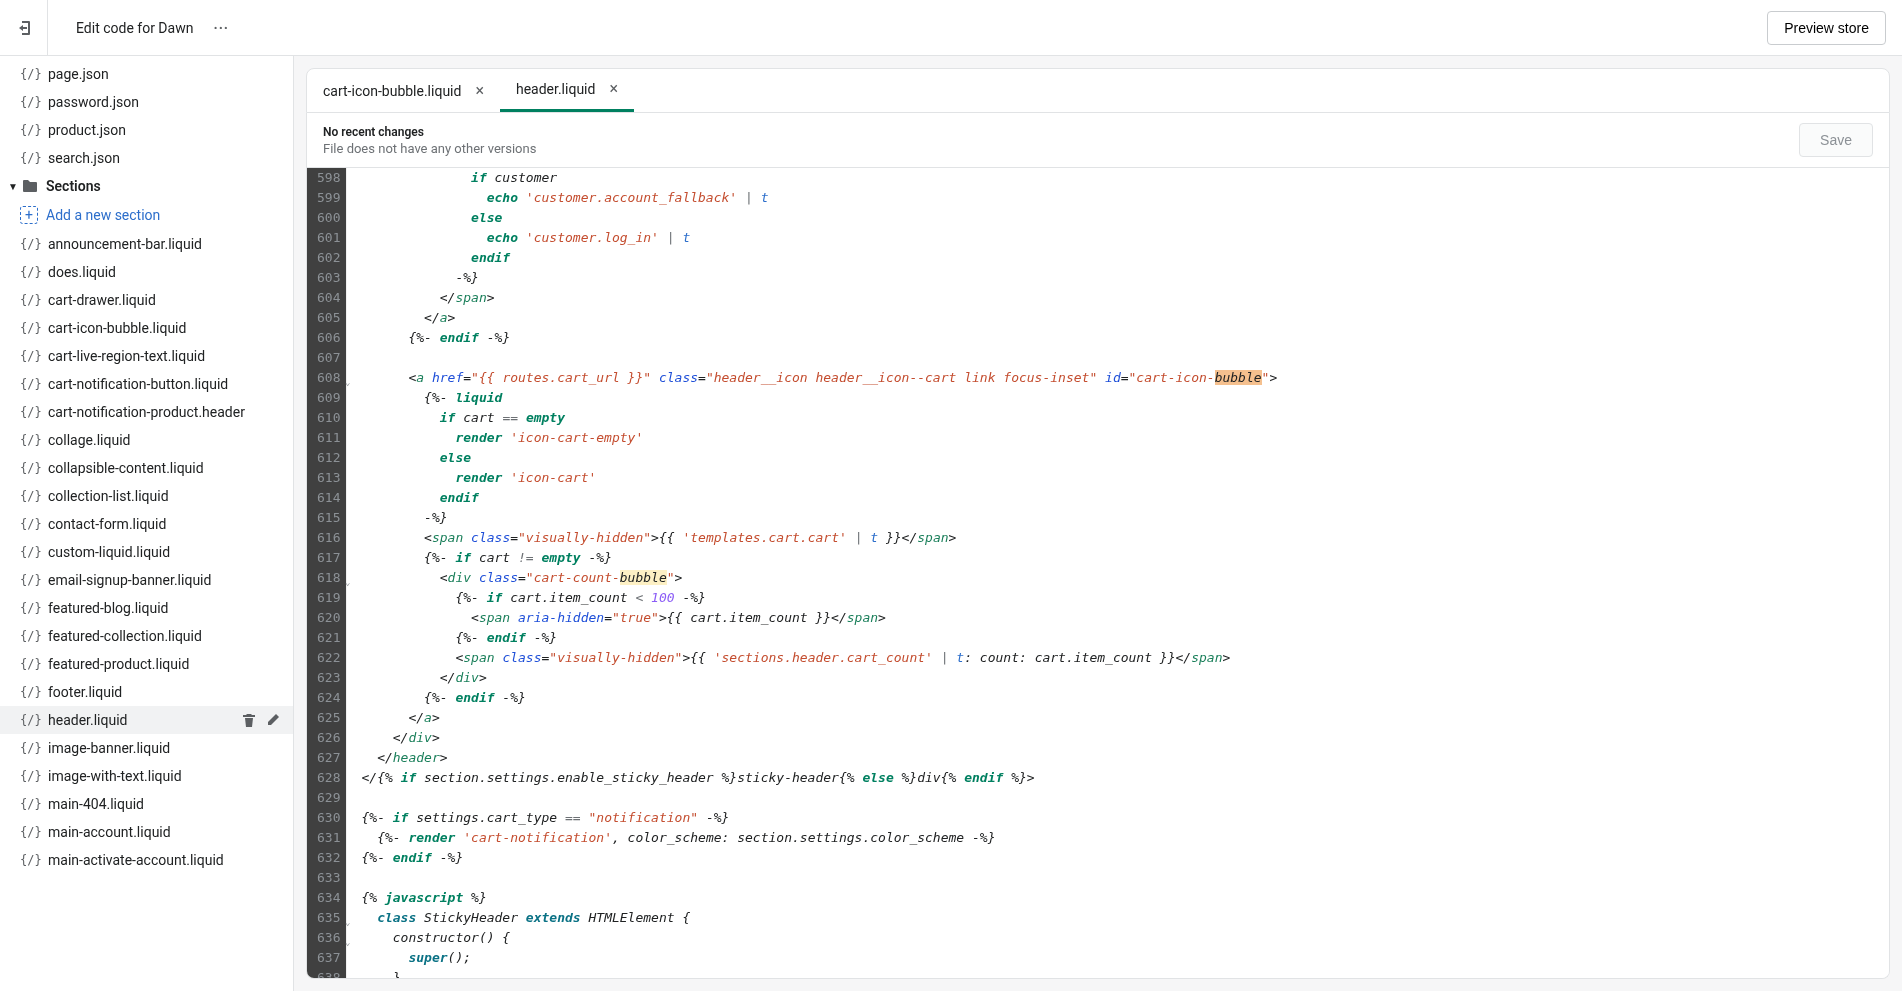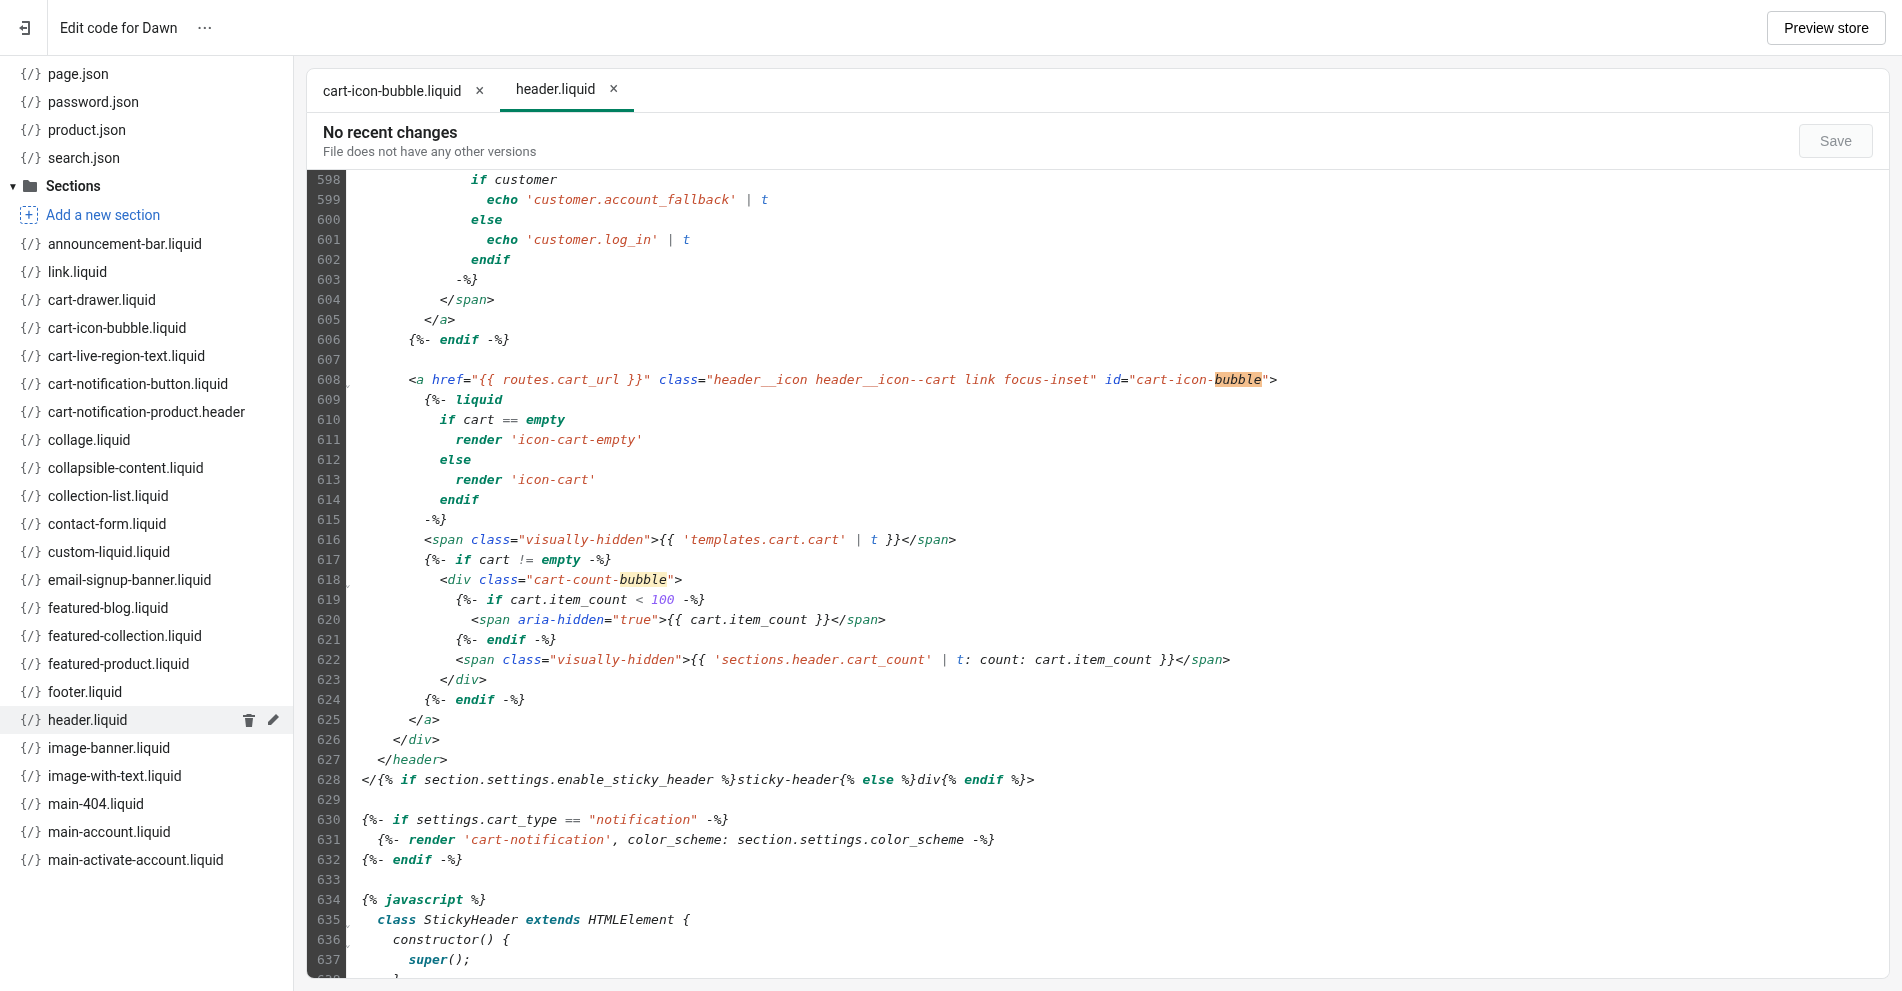--- a/index.html
+++ b/index.html
@@ -2,21 +2,21 @@
 <html><head>
 <meta charset="utf-8">
 <style>
 * { box-sizing: border-box; margin: 0; padding: 0; }
 body { font-family: -apple-system, BlinkMacSystemFont, "Segoe UI", Roboto, sans-serif; font-size: 14px; color: #202223; background: #fff; overflow: hidden; }
 .app { display: flex; flex-direction: column; height: 100vh; }
 .topbar { display: flex; align-items: center; height: 56px; border-bottom: 1px solid #e1e3e5; padding: 0 16px 0 0; }
 .topbar-left { display: flex; align-items: center; }
 .back-btn { width: 48px; height: 56px; display: flex; align-items: center; justify-content: center; border-right: 1px solid #e1e3e5; cursor: pointer; }
 .back-btn svg { width: 20px; height: 20px; fill: #5c5f62; }
-.page-title { margin-left: 12px; font-size: 14px; color: #202223; }
+.page-title { margin-left: 28px; font-size: 14px; color: #202223; }
 .more-btn { margin-left: 16px; padding: 4px; cursor: pointer; color: #5c5f62; letter-spacing: 1px; font-weight: bold; }
 .topbar-right { margin-left: auto; }
 .preview-btn { padding: 8px 16px; border: 1px solid #c9cccf; border-radius: 4px; background: #fff; cursor: pointer; font-size: 14px; }
 .main { display: flex; flex: 1; overflow: hidden; }
 .sidebar { width: 294px; border-right: 1px solid #e1e3e5; overflow-y: auto; padding-top: 4px; }
 .file-item { display: flex; align-items: center; padding: 6px 12px 6px 20px; cursor: pointer; font-size: 14px; color: #202223; }
 .file-item.active { background: #f1f2f3; }
 .file-icon { width: 20px; margin-right: 8px; color: #5c5f62; font-size: 12px; font-family: monospace; }
 .folder-item { display: flex; align-items: center; padding: 6px 12px 6px 8px; cursor: pointer; font-weight: 600; }
 .folder-caret { width: 12px; font-size: 10px; margin-right: 2px; }
@@ -25,21 +25,21 @@
 .add-section-icon { width: 18px; height: 18px; border: 1.5px dashed #2c6ecb; border-radius: 3px; margin-right: 8px; display: flex; align-items: center; justify-content: center; font-size: 14px; line-height: 1; }
 .file-actions { margin-left: auto; display: none; gap: 8px; }
 .file-item.active .file-actions { display: flex; }
 .file-action-icon { width: 16px; height: 16px; cursor: pointer; }
 .editor-area { flex: 1; display: flex; flex-direction: column; background: #f6f6f7; padding: 0 12px 12px 12px; overflow: hidden; }
 .tabs { display: flex; background: #fff; border: 1px solid #e1e3e5; border-radius: 8px 8px 0 0; margin-top: 12px; }
 .tab { display: flex; align-items: center; padding: 12px 16px; cursor: pointer; font-size: 14px; position: relative; gap: 14px; }
 .tab.active { border-bottom: 3px solid #008060; }
 .tab-close { font-size: 16px; color: #5c5f62; cursor: pointer; line-height: 1; }
 .status-bar { display: flex; align-items: center; background: #fff; border: 1px solid #e1e3e5; border-top: none; padding: 10px 16px; }
-.status-title { font-weight: 600; font-size: 16px; }
+.status-title { font-weight: 600; font-size: 12px; }
 .status-sub { font-size: 13px; color: #6d7175; margin-top: 2px; }
 .save-btn { margin-left: auto; padding: 8px 20px; border: 1px solid #e1e3e5; border-radius: 4px; background: #fafbfb; color: #8c9196; cursor: not-allowed; font-size: 14px; }
 .code-editor { flex: 1; display: flex; background: #fff; border: 1px solid #e1e3e5; border-top: none; border-radius: 0 0 8px 8px; overflow: auto; font-family: "SF Mono", Monaco, Menlo, Consolas, monospace; font-size: 13px; line-height: 20px; }
 .gutter { background: #404040; color: #8c9196; text-align: right; padding: 0 6px 0 10px; user-select: none; border-right: 1px solid #f0f0f0; }
 .gutter-line { height: 20px; position: relative; }
 .fold-marker { position: absolute; right: -10px; top: 4px; font-size: 9px; color: #8c9196; }
 .code-content { flex: 1; padding-left: 14px; white-space: pre; font-style: italic; }
 .code-line { height: 20px; }
 .hl-orange { background: #f5c08e; }
 .hl-yellow { background: #fdf0c4; }
@@ -100,21 +100,21 @@
         <div class="add-section">
           <span class="add-section-icon">+</span>
           <span>Add a new section</span>
         </div>
         <div class="file-item">
           <span class="file-icon">{/}</span>
           <span>announcement-bar.liquid</span>
         </div>
         <div class="file-item">
           <span class="file-icon">{/}</span>
-          <span>link.liquid</span>
+          <span>does.liquid</span>
         </div>
         <div class="file-item">
           <span class="file-icon">{/}</span>
           <span>cart-drawer.liquid</span>
         </div>
         <div class="file-item">
           <span class="file-icon">{/}</span>
           <span>cart-icon-bubble.liquid</span>
         </div>
         <div class="file-item">

